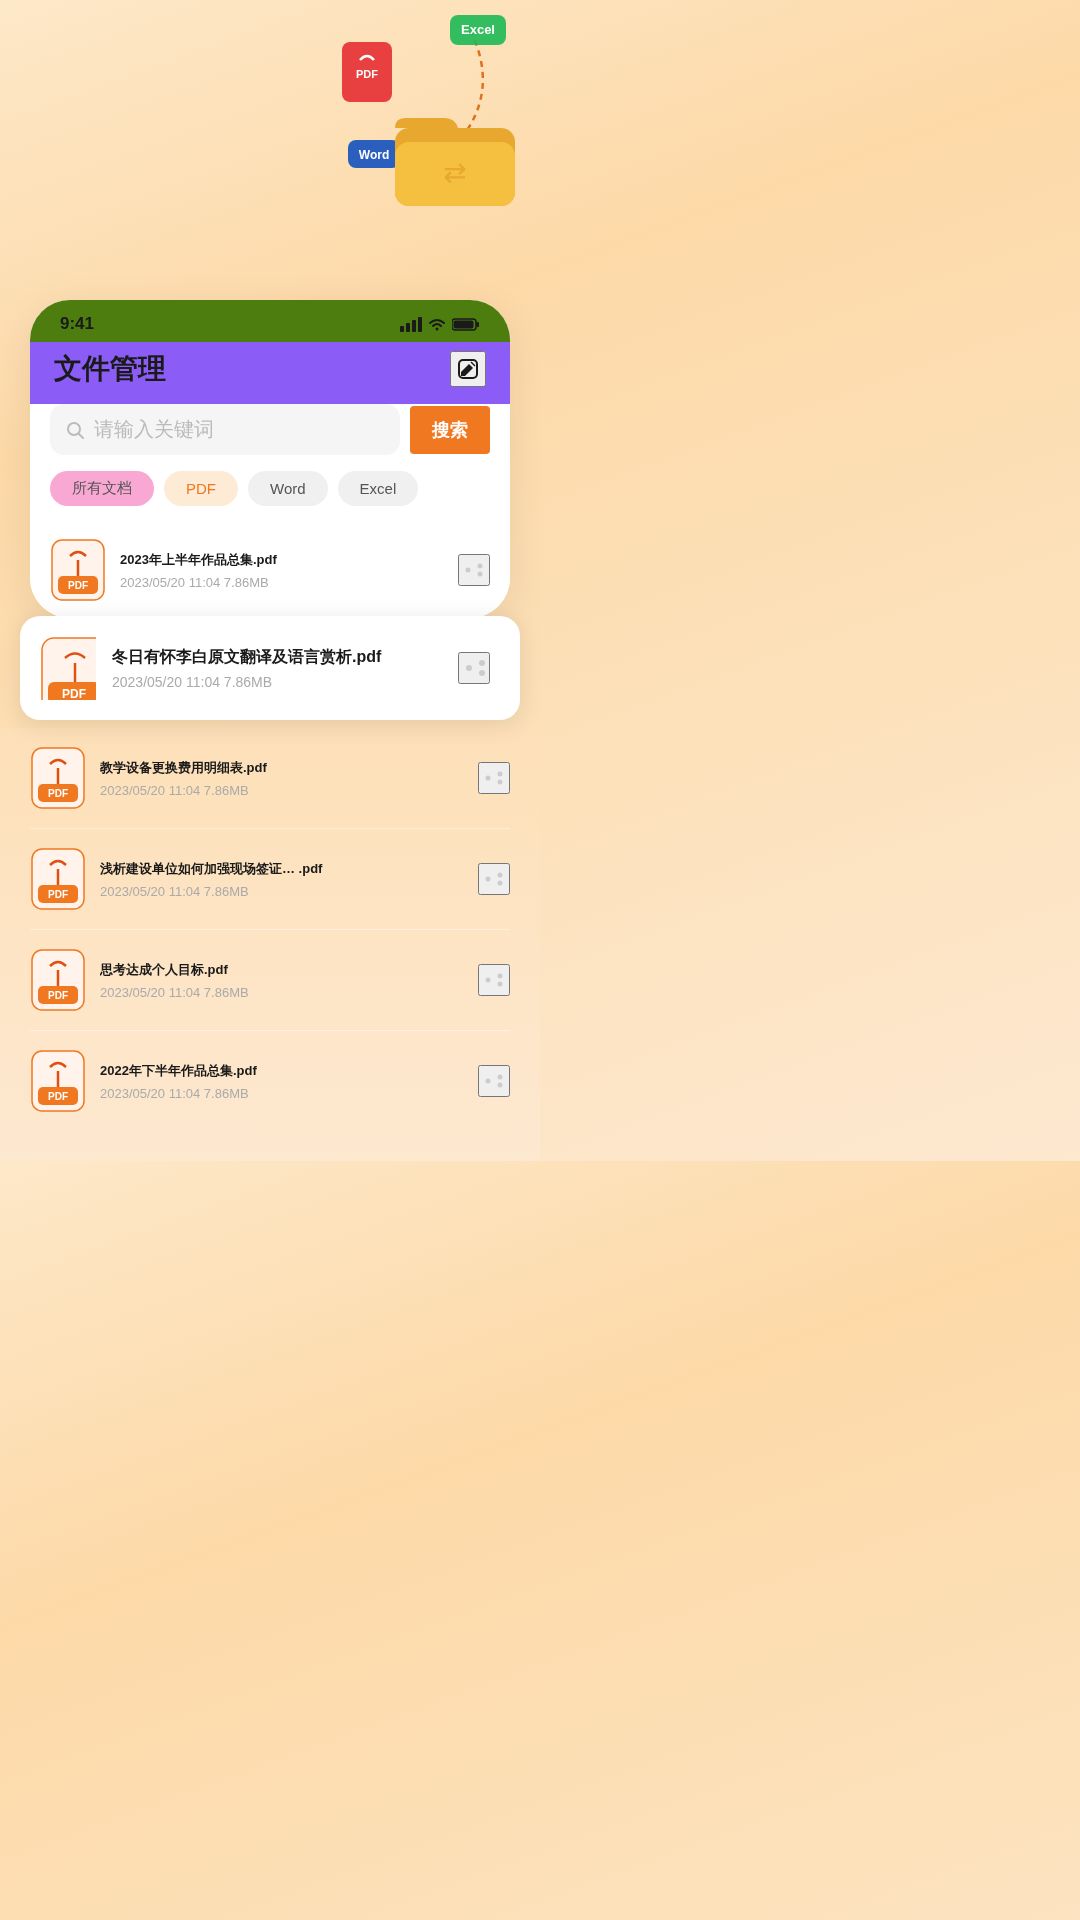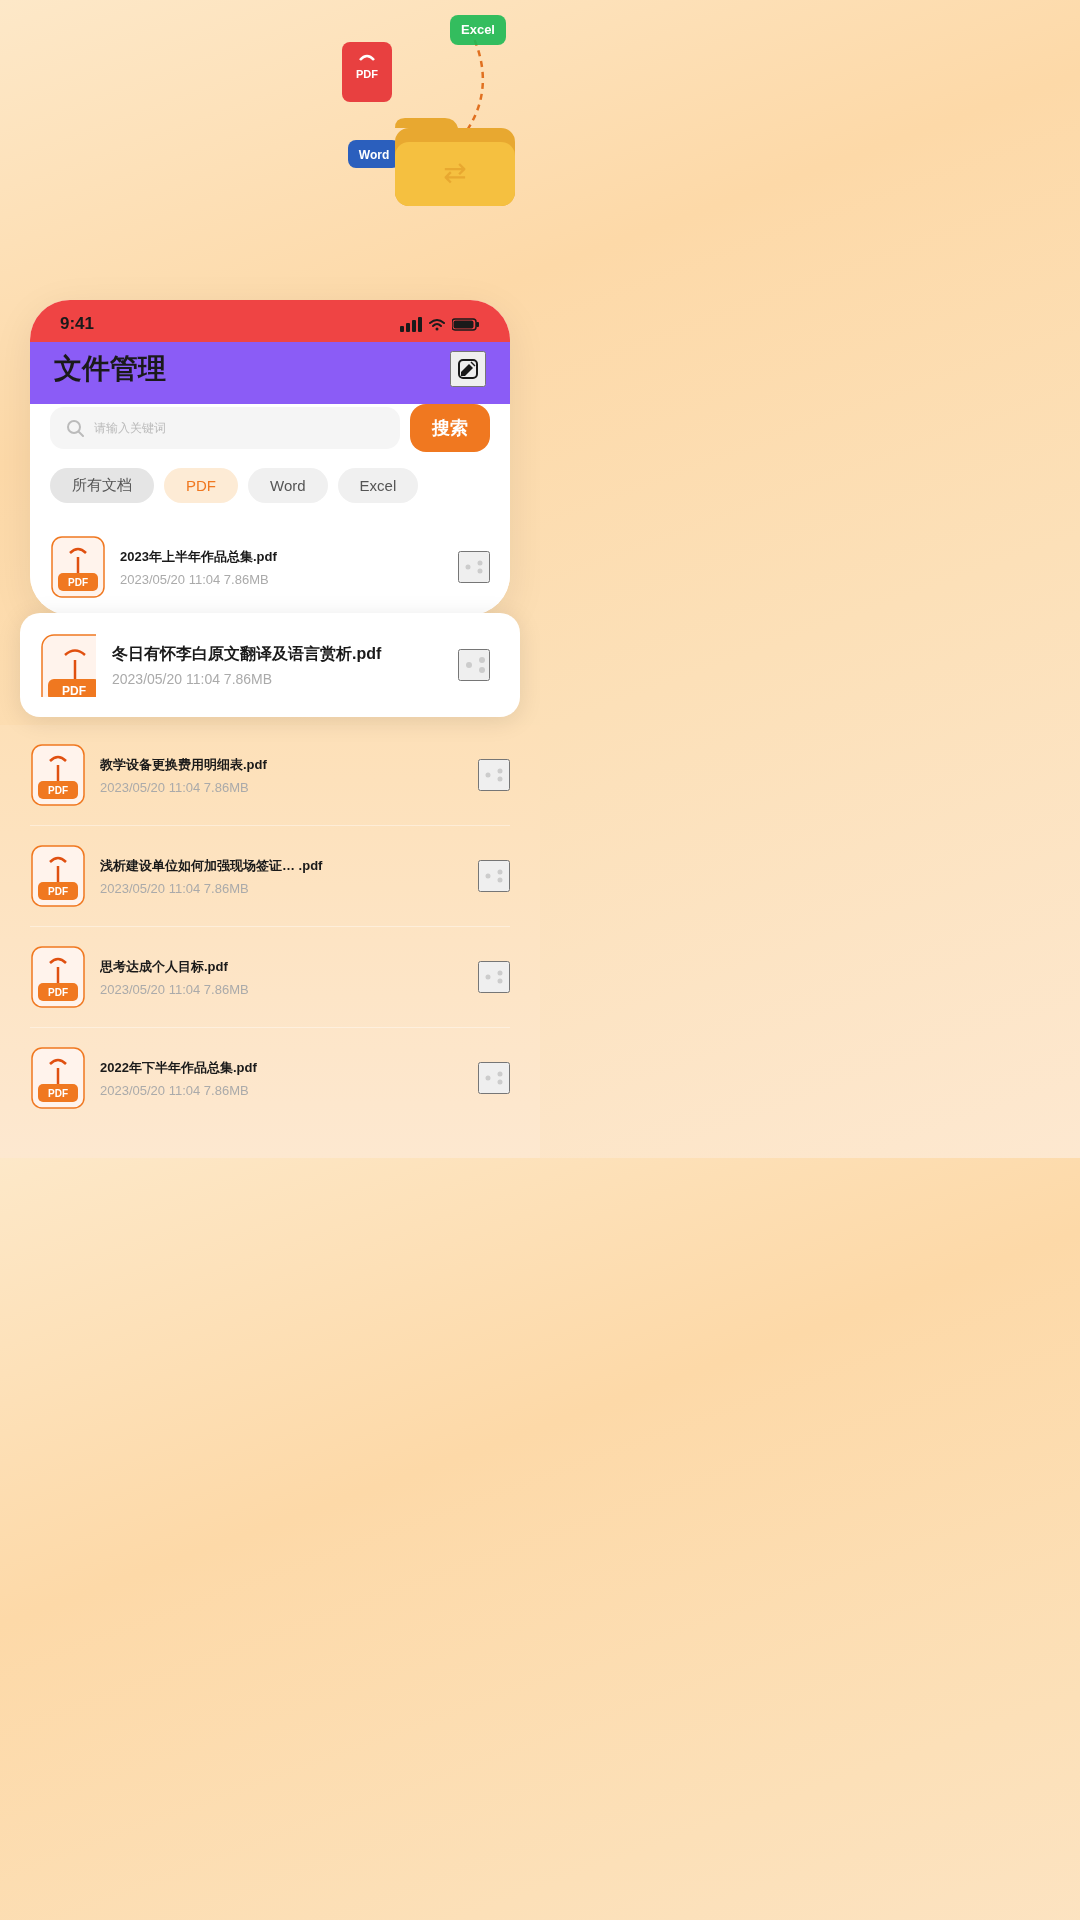--- a/index.html
+++ b/index.html
@@ -52,21 +52,21 @@
       box-shadow: 0 10px 40px rgba(0,0,0,0.08);
       overflow: hidden;
       position: relative;
     }
 
     .status-bar {
       display: flex;
       justify-content: space-between;
       align-items: center;
       padding: 14px 30px 8px 30px;
-      background: #ef4444;
+      background: #4d7c0f;
       text-align: center;
     }
     .status-time {
       font-size: 17px;
       font-weight: 600;
       color: #1a1a1a;
     }
     .status-icons {
       display: flex;
       align-items: center;
@@ -102,28 +102,28 @@
     .search-input-wrap {
       flex: 1;
       background: #f5f5f5;
       border-radius: 14px;
       display: flex;
       align-items: center;
       padding: 12px 16px;
       gap: 10px;
     }
     .search-input-text {
-      font-size: 12px;
+      font-size: 20px;
       color: #bbb;
     }
     .search-btn {
       background: #f07820;
       color: white;
       border: none;
-      border-radius: 16px;
+      border-radius: 4px;
       padding: 12px 22px;
       font-size: 18px;
       font-weight: 600;
       cursor: pointer;
     }
 
     .filter-tabs {
       display: flex;
       gap: 10px;
       padding: 0 20px 16px 20px;
@@ -131,21 +131,21 @@
     }
     .filter-tab {
       padding: 8px 22px;
       border-radius: 20px;
       font-size: 15px;
       font-weight: 500;
       border: none;
       cursor: pointer;
       white-space: nowrap;
     }
-    .filter-tab.all { background: #e5e5e5; color: #555; }
+    .filter-tab.all { background: #f9a8d4; color: #555; }
     .filter-tab.pdf { background: #fdebd5; color: #f07820; }
     .filter-tab.word { background: #f0f0f0; color: #555; }
     .filter-tab.excel { background: #f0f0f0; color: #555; }
 
     
     .file-list {
       background: white;
       padding: 0 20px;
     }
 

